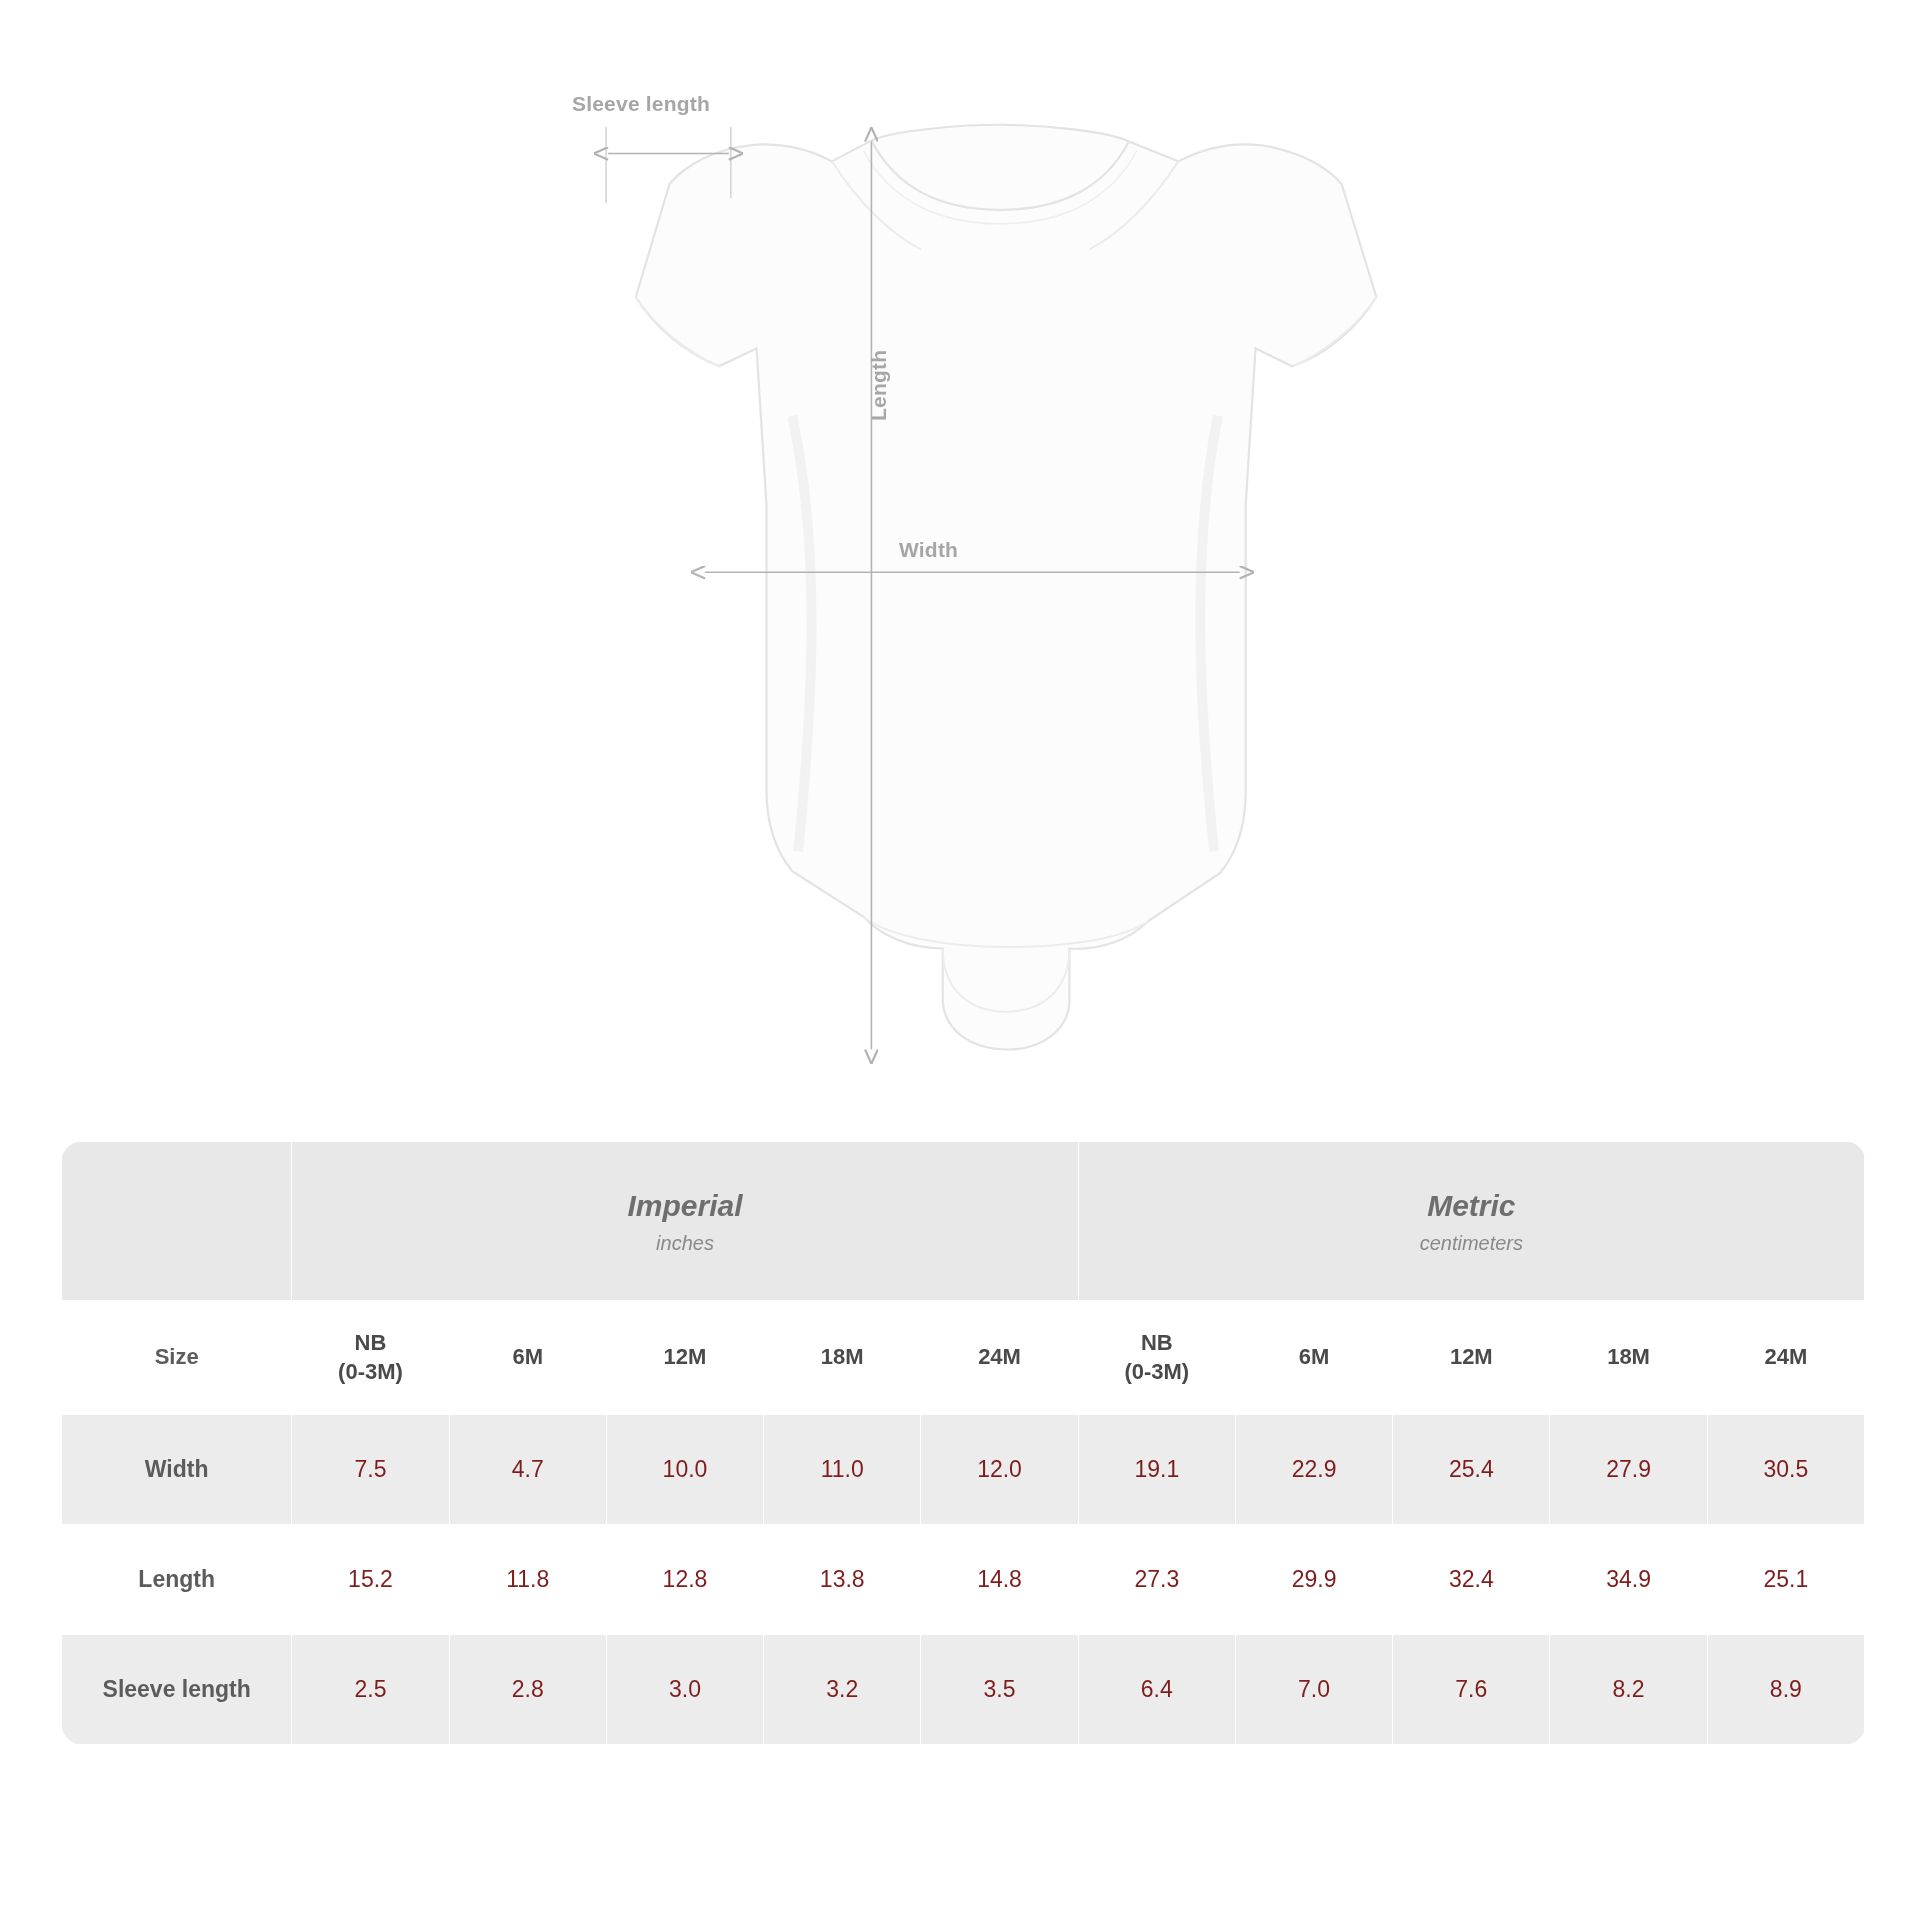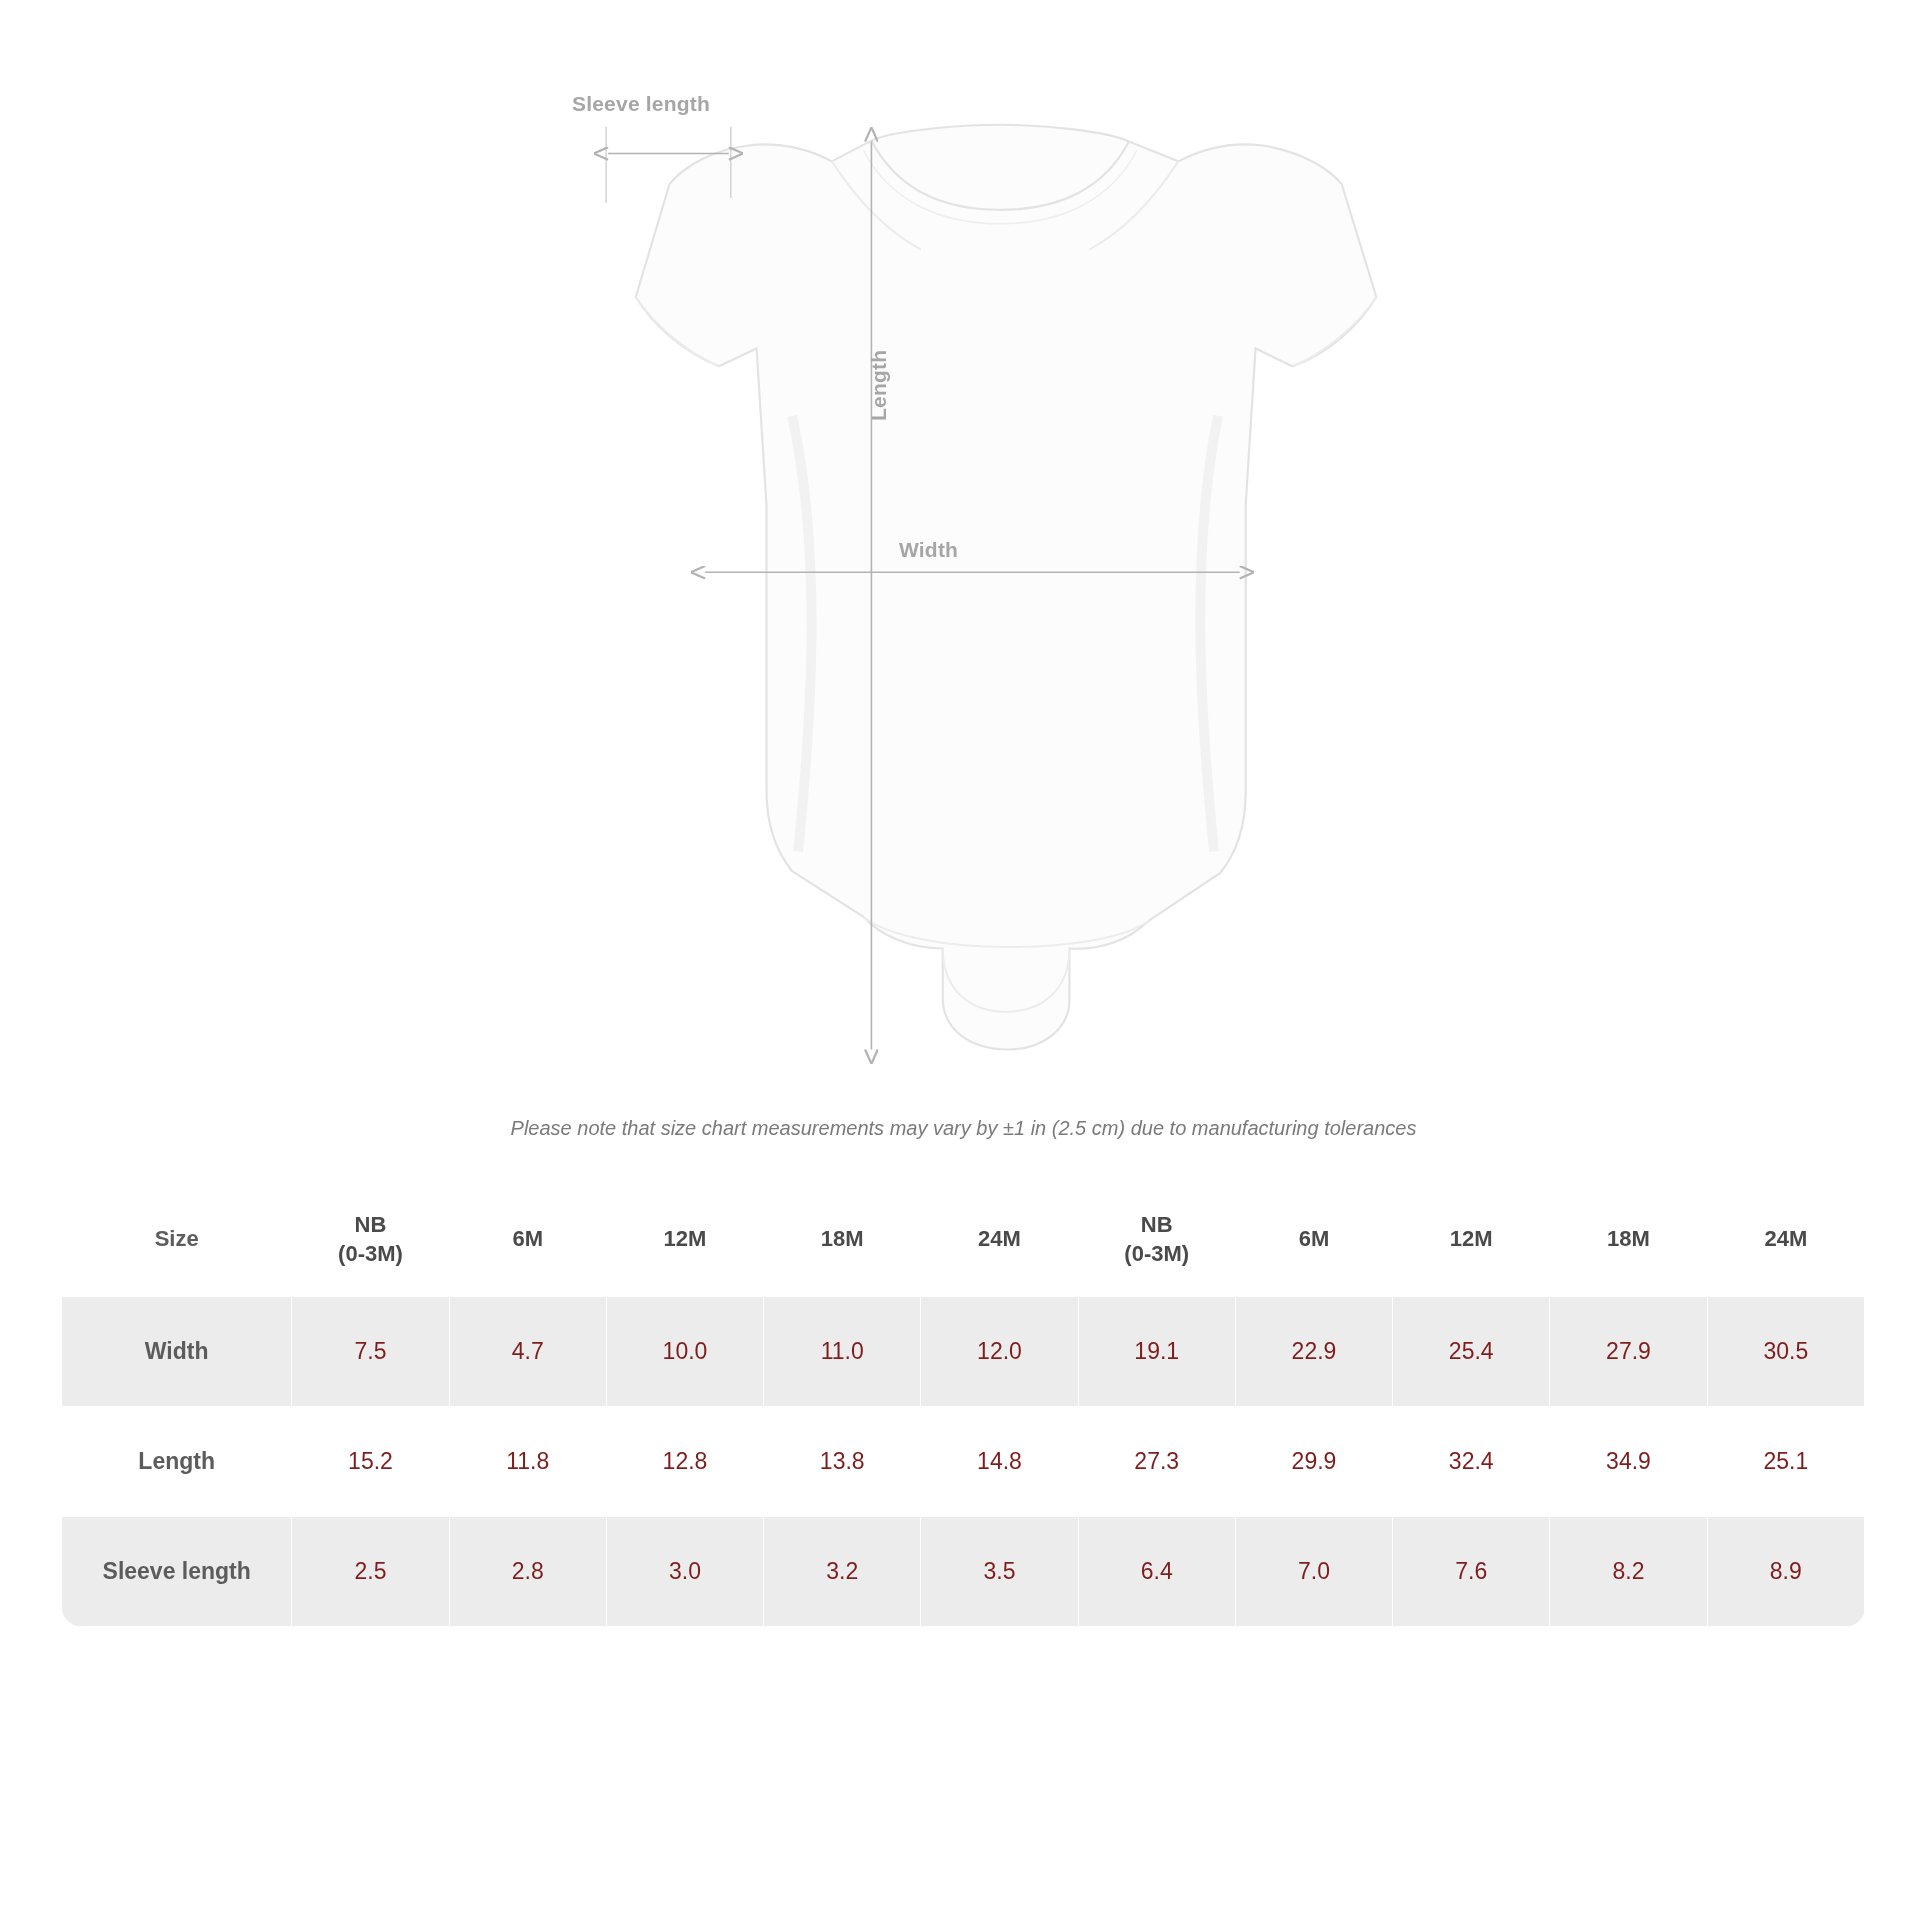--- a/index.html
+++ b/index.html
@@ -202,39 +202,49 @@
 
       <line x1="712" y1="578" x2="1252" y2="578" stroke="#b3b3b3" stroke-width="1.6" marker-start="url(#arrL)" marker-end="url(#arrR)"></line>
     </svg>
 
     <div class="dim-label dim-sleeve">Sleeve length</div>
     <div class="dim-label dim-width">Width</div>
     <div class="dim-label dim-length">Length</div>
   </div>
 
   <div class="title-block">
-    <div class="chart-note">Please note that size chart measurements may vary by ±1 in (2.5 cm) due to manufacturing tolerances</div>
   </div>
 
   <div class="table-wrap">
     <table class="size-table">
       <colgroup>
         <col class="col-label">
           <col class="col-cell">
           <col class="col-cell">
           <col class="col-cell">
           <col class="col-cell">
           <col class="col-cell">
         <col class="col-cell">
           <col class="col-cell">
           <col class="col-cell">
           <col class="col-cell">
           <col class="col-cell">
       </colgroup>
       <tbody>
+        <tr class="sys-row">
+          <td></td>
+          <td colspan="5">
+            <div class="sys-name">Imperial</div>
+            <div class="sys-unit">inches</div>
+          </td>
+          <td colspan="5">
+            <div class="sys-name">Metric</div>
+            <div class="sys-unit">centimeters</div>
+          </td>
+        </tr>
 
         <tr class="head-row">
           <td class="rowlabel">Size</td>
           <td>
             <div>NB</div>
             <div class="nb-sub">(0-3M)</div>
           </td>
           <td>6M</td>
           <td>12M</td>
           <td>18M</td>

